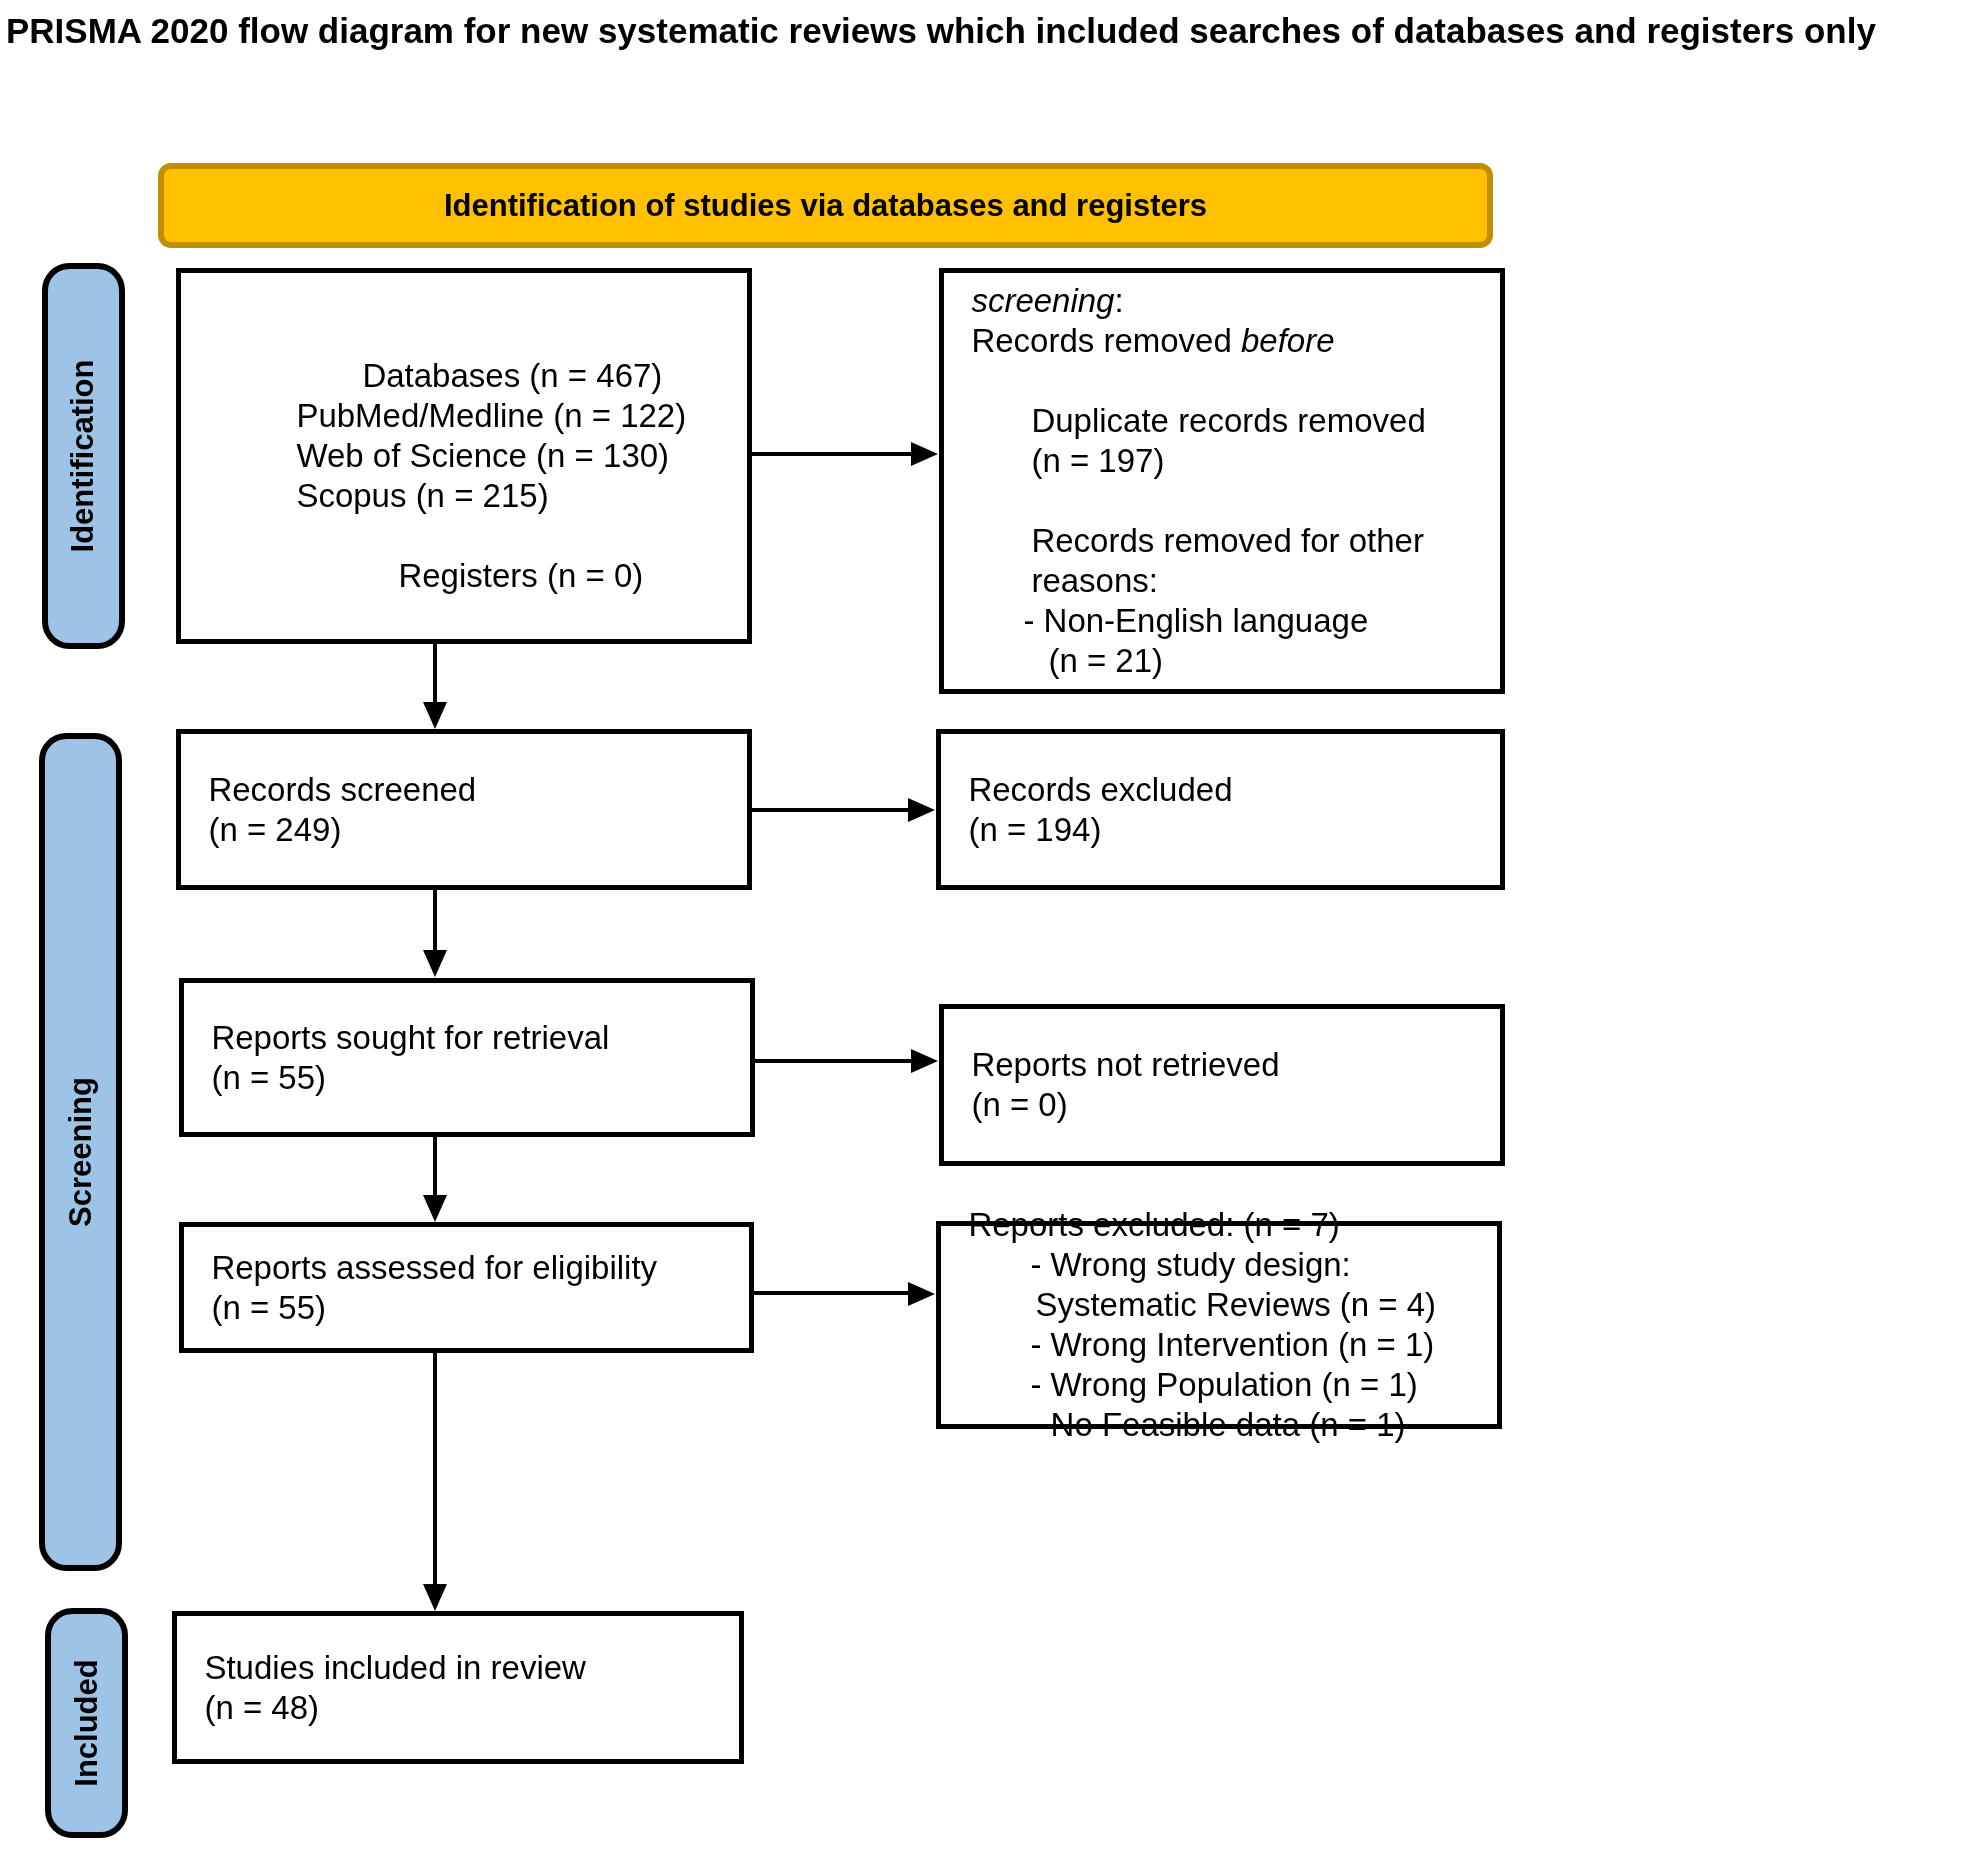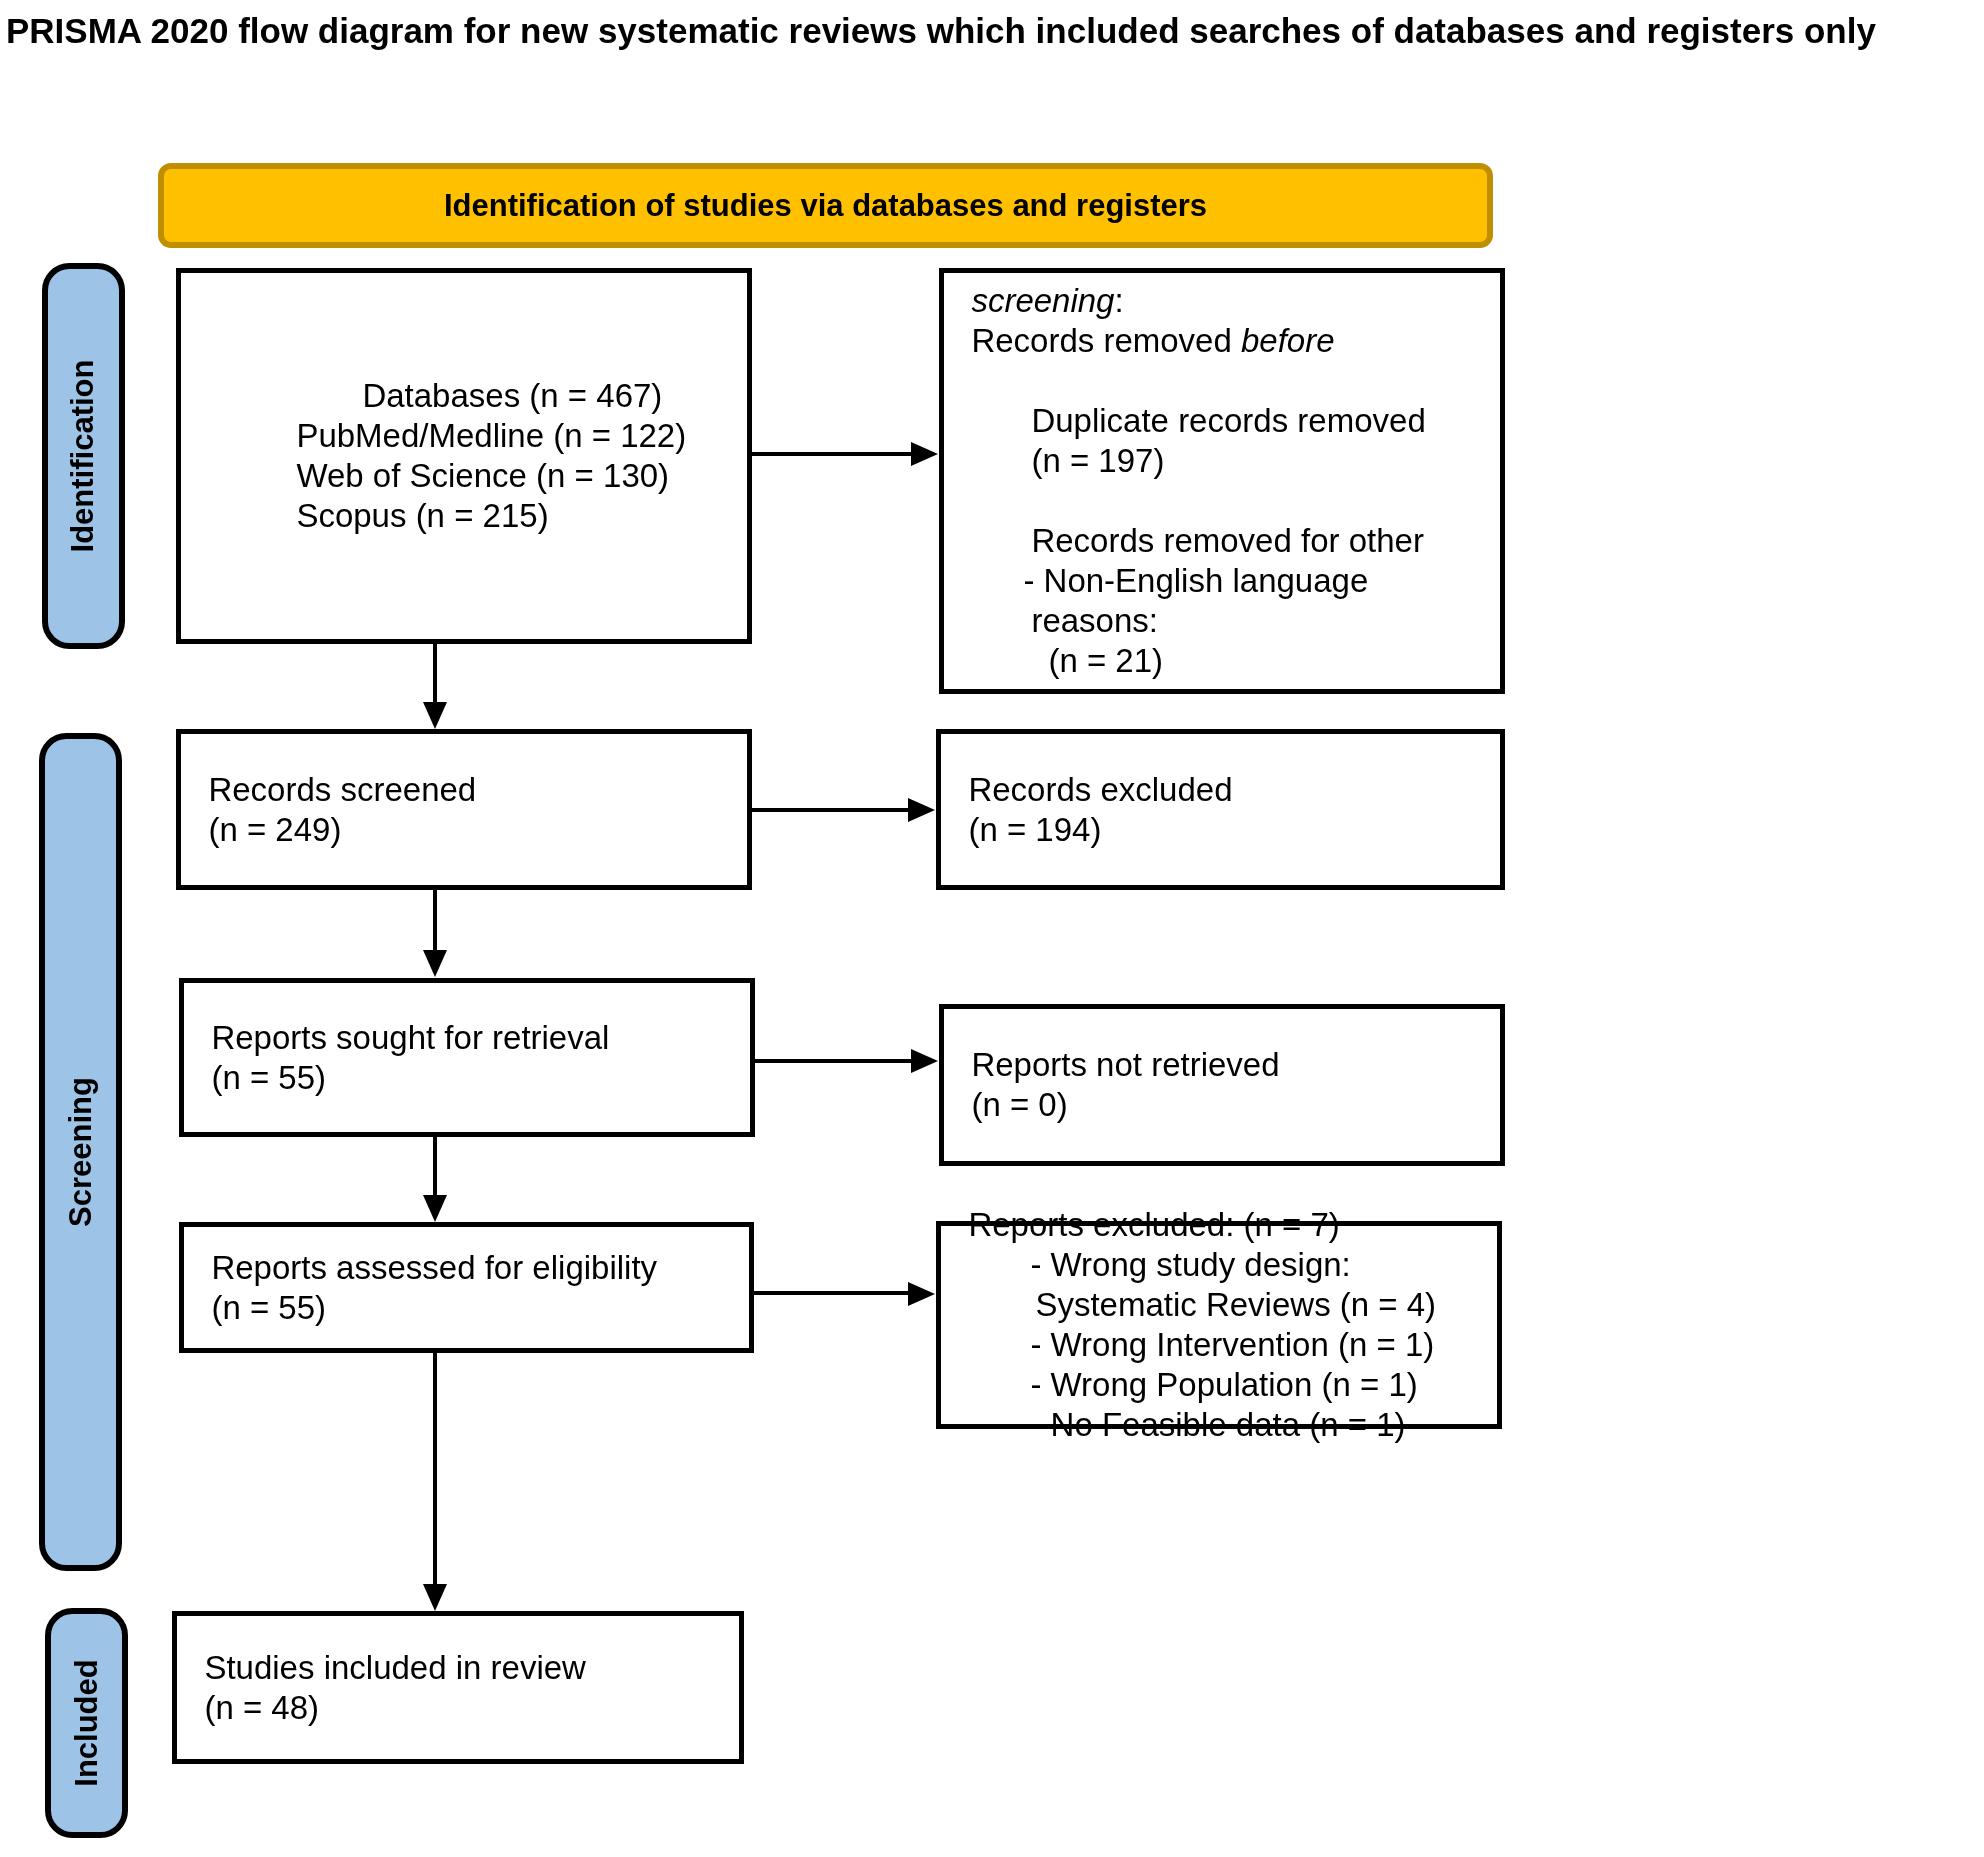--- a/index.html
+++ b/index.html
@@ -79,33 +79,34 @@
   </div>
 
   <div class="box" id="box-records-identified">
     <div>
         <div class="line">&nbsp;</div>
         <div class="line" style="padding-left: 154px;"><span>Databases (n = 467)</span></div>
         <div class="line" style="padding-left: 88px;"><span>PubMed/Medline (n = 122)</span></div>
         <div class="line" style="padding-left: 88px;"><span>Web of Science (n = 130)</span></div>
         <div class="line" style="padding-left: 88px;"><span>Scopus (n = 215)</span></div>
         <div class="line">&nbsp;</div>
+        <div class="line" style="padding-left: 190px;"><span>Registers (n = 0)</span></div>
       </div>
   </div>
   <div class="box" id="box-records-removed">
     <div>
         <div class="line"><span style="font-style: italic;">screening</span><span>:</span></div>
         <div class="line"><span>Records removed </span><span style="font-style: italic;">before</span></div>
         <div class="line">&nbsp;</div>
         <div class="line" style="padding-left: 60px;"><span>Duplicate records removed</span></div>
         <div class="line" style="padding-left: 60px;"><span>(n = 197)</span></div>
         <div class="line">&nbsp;</div>
         <div class="line" style="padding-left: 60px;"><span>Records removed for other</span></div>
+        <div class="line" style="padding-left: 60px;"><span>reasons:</span></div>
         <div class="line" style="padding-left: 52px;"><span>- Non-English language</span></div>
-        <div class="line" style="padding-left: 60px;"><span>reasons:</span></div>
         <div class="line" style="padding-left: 77px;"><span>(n = 21)</span></div>
       </div>
   </div>
   <div class="box" id="box-records-screened">
     <div>
         <div class="line"><span>Records screened</span></div>
         <div class="line"><span>(n = 249)</span></div>
       </div>
   </div>
   <div class="box" id="box-records-excluded">

